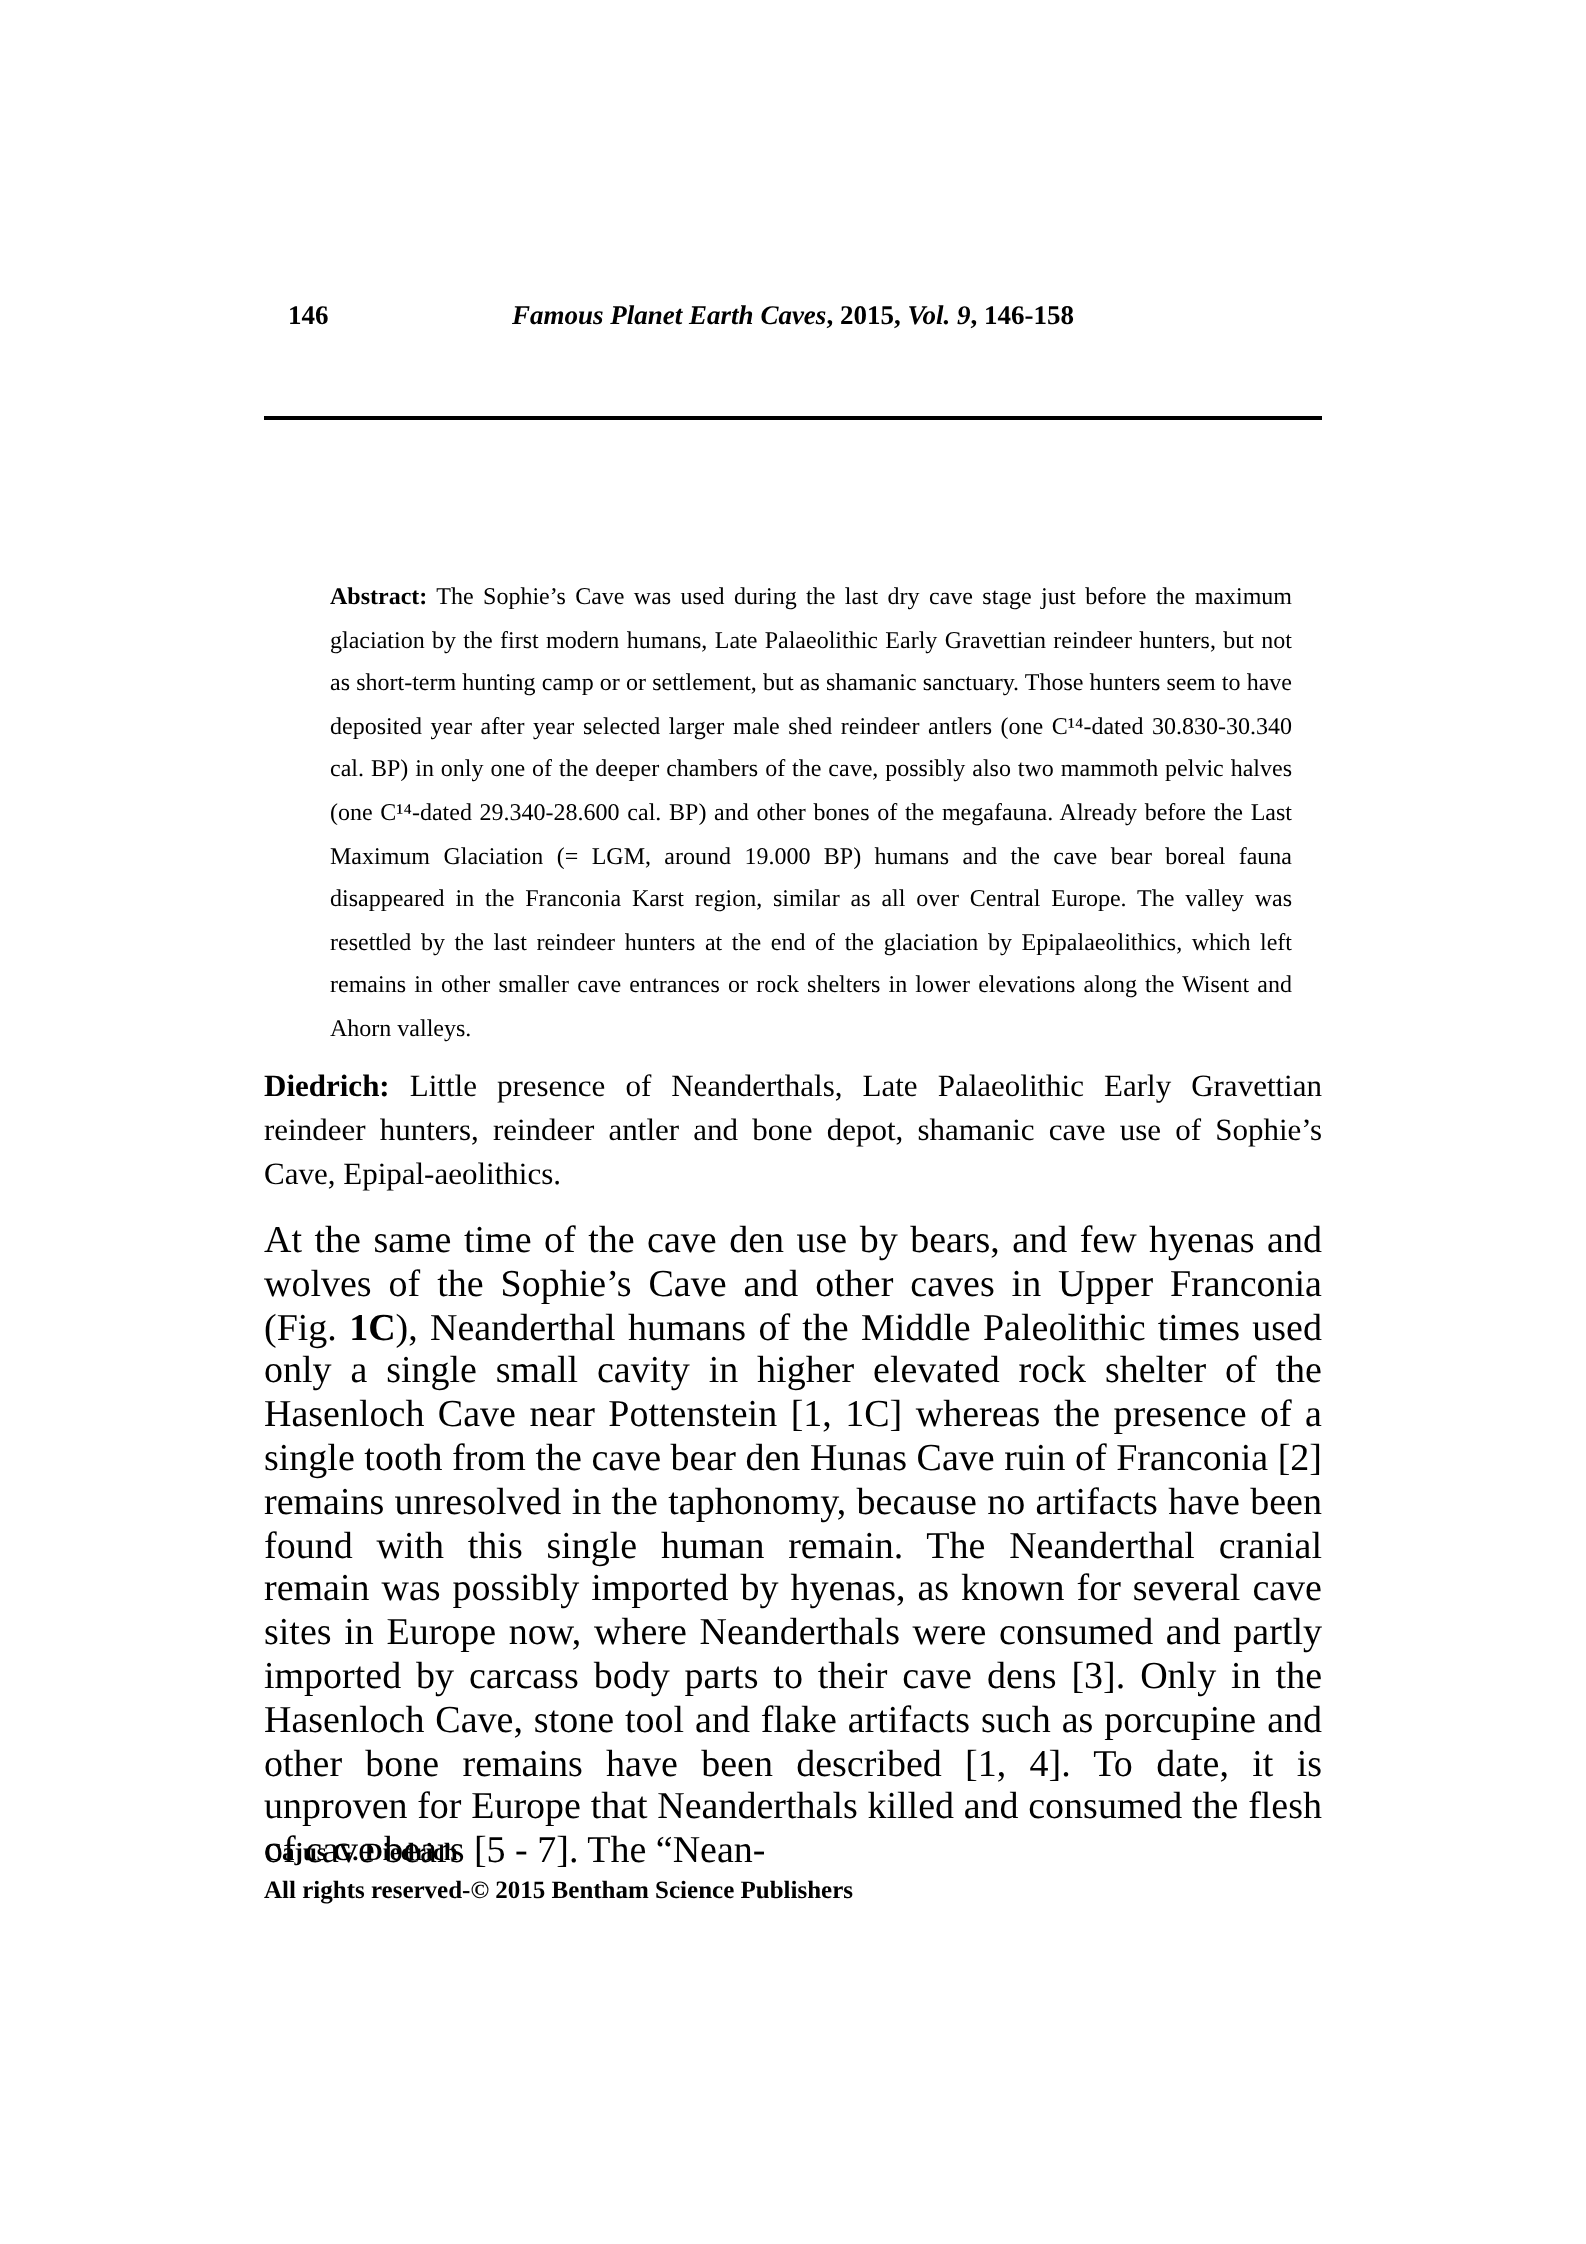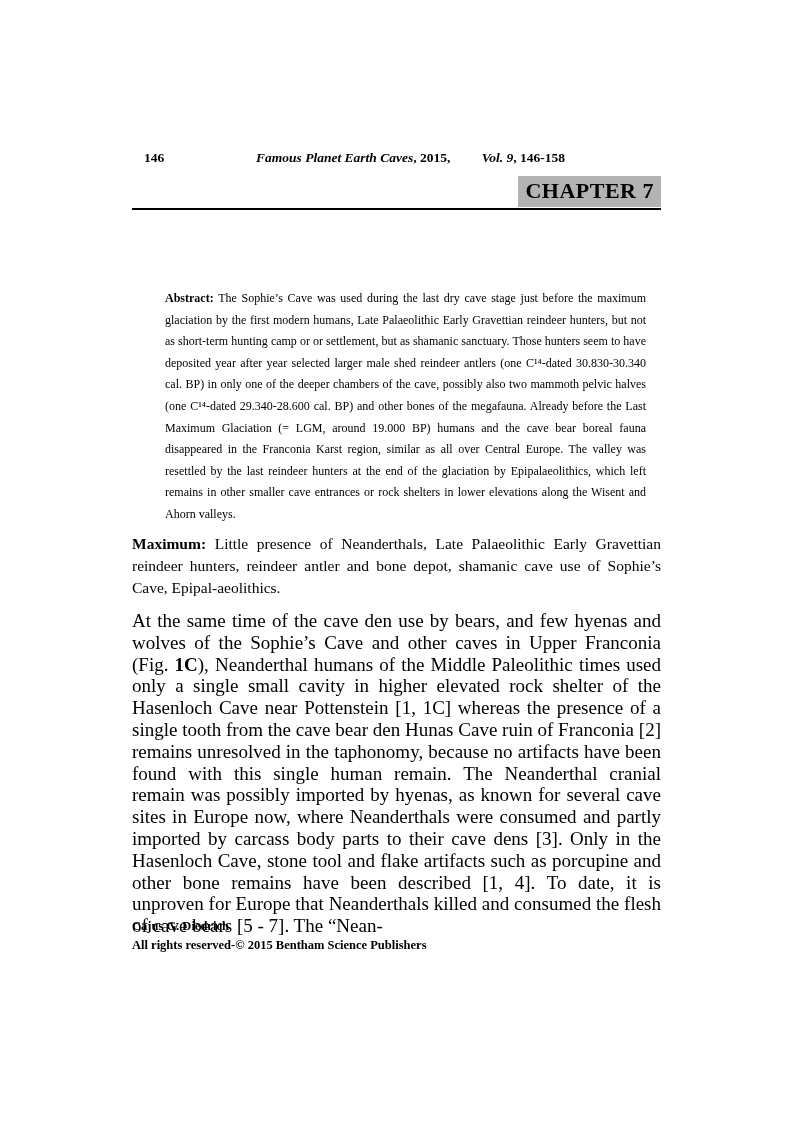--- a/index.html
+++ b/index.html
@@ -24,21 +24,21 @@
   }
   .page-number {
     position: absolute;
     left: 12px;
     top: 0;
   }
   .running-head {
     display: block;
     text-align: center;
   }
-  .running-head .it { font-style: italic; margin-left: 28px; }
+  .running-head .it { font-style: italic; }
   .chapter-badge {
     position: absolute;
     top: 176px;
     right: 132px;
     background: var(--chapter-bg, #b3b3b3);
     font-size: 22px;
     font-weight: bold;
     padding: 2px 7px 3px 7px;
     letter-spacing: 0.5px;
   }
@@ -111,28 +111,27 @@
 </head>
 <body>
 
 <div class="page">
 
   <div class="running-head-row">
     <span class="page-number">146</span>
     <span class="running-head"><span class="it">Famous Planet Earth Caves</span><span>, 2015, </span><span class="it">Vol. 9</span><span>, 146-158</span></span>
   </div>
 
-  <div class="chapter-badge">CHAPTER 7</div>
 
   <div class="header-rule"></div>
 
 
   <p class="abstract"><b class="inline-bold">Abstract:</b> <span>The Sophie’s Cave was used during the last dry cave stage just before the maximum glaciation by the first modern humans, Late Palaeolithic Early Gravettian reindeer hunters, but not as short-term hunting camp or or settlement, but as shamanic sanctuary. Those hunters seem to have deposited year after year selected larger male shed reindeer antlers (one C¹⁴-dated 30.830-30.340 cal. BP) in only one of the deeper chambers of the cave, possibly also two mammoth pelvic halves (one C¹⁴-dated 29.340-28.600 cal. BP) and other bones of the megafauna. Already before the Last Maximum Glaciation (= LGM, around 19.000 BP) humans and the cave bear boreal fauna disappeared in the Franconia Karst region, similar as all over Central Europe. The valley was resettled by the last reindeer hunters at the end of the glaciation by Epipalaeolithics, which left remains in other smaller cave entrances or rock shelters in lower elevations along the Wisent and Ahorn valleys.</span></p>
 
-  <p class="keywords"><b class="inline-bold">Maximum:</b> <span>Little presence of Neanderthals, Late Palaeolithic Early Gravettian reindeer hunters, reindeer antler and bone depot, shamanic cave use of Sophie’s Cave, Epipal-aeolithics.</span></p>
+  <p class="keywords"><b class="inline-bold">Diedrich:</b> <span>Little presence of Neanderthals, Late Palaeolithic Early Gravettian reindeer hunters, reindeer antler and bone depot, shamanic cave use of Sophie’s Cave, Epipal-aeolithics.</span></p>
 
 
   <p class="body-paragraph"><span>At the same time of the cave den use by bears, and few hyenas and wolves of the Sophie’s Cave and other caves in Upper Franconia (Fig. </span><b class="inline-bold">1C</b><span>), Neanderthal humans of the Middle Paleolithic times used only a single small cavity in higher elevated rock shelter of the Hasenloch Cave near Pottenstein [1, 1C] whereas the presence of a single tooth from the cave bear den Hunas Cave ruin of Franconia [2] remains unresolved in the taphonomy, because no artifacts have been found with this single human remain. The Neanderthal cranial remain was possibly imported by hyenas, as known for several cave sites in Europe now, where Neanderthals were consumed and partly imported by carcass body parts to their cave dens [3]. Only in the Hasenloch Cave, stone tool and flake artifacts such as porcupine and other bone remains have been described [1, 4]. To date, it is unproven for Europe that Neanderthals killed and consumed the flesh of cave bears [5 - 7]. The “Nean-</span></p>
 
   <div class="page-footer">
     <div>Cajus G. Diedrich</div>
     <div>All rights reserved-© 2015 Bentham Science Publishers</div>
   </div>
 
 </div>

